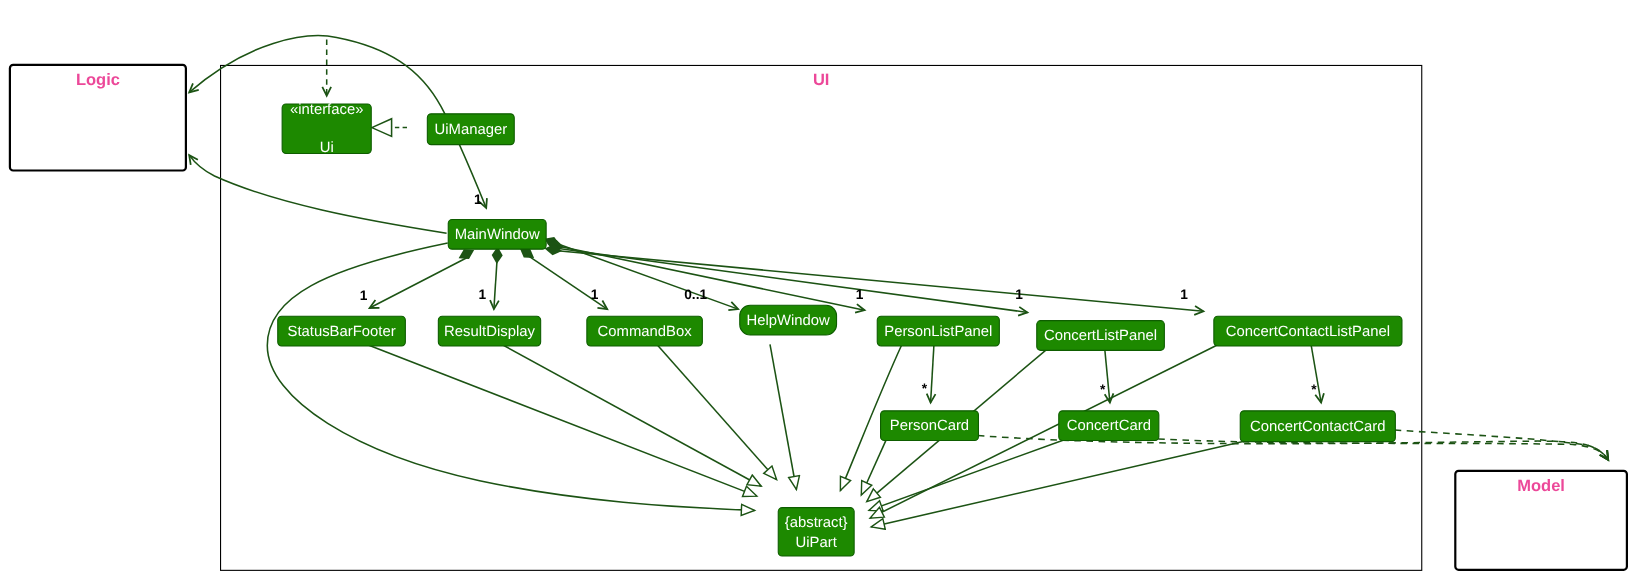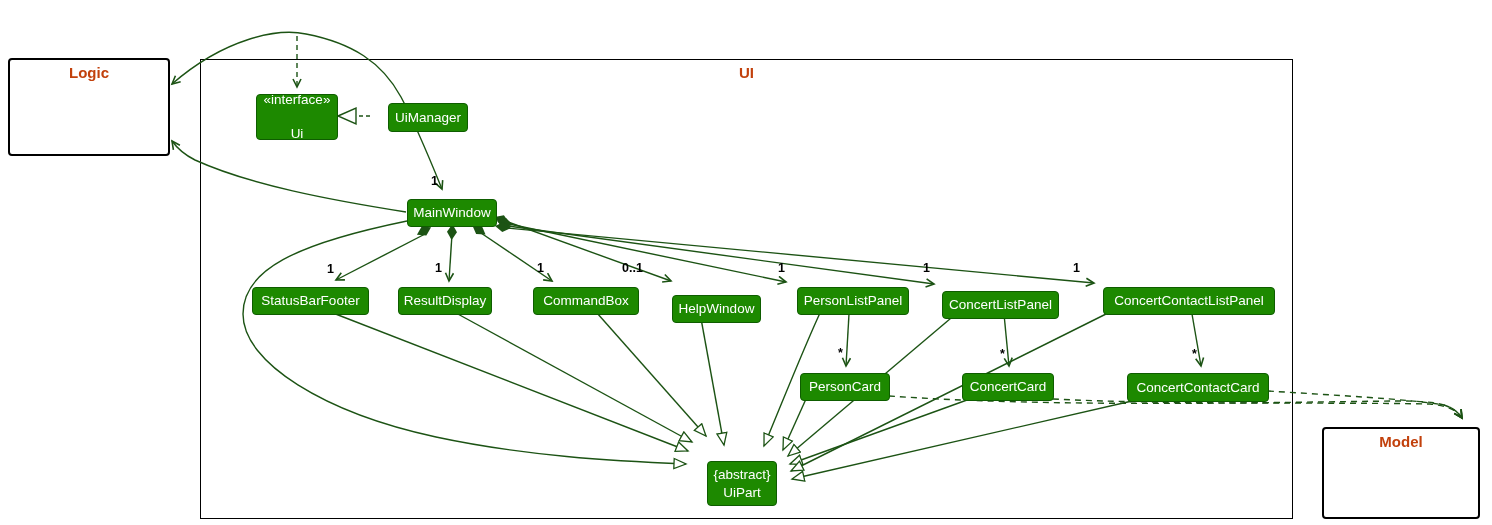--- a/index.html
+++ b/index.html
@@ -1,20 +1,20 @@
 <!DOCTYPE html>
 <html><head>
 <meta charset="utf-8">
 <style>
   html,body{margin:0;padding:0;background:#ffffff;}
   #stage{position:relative;width:1492px;height:525px;background:#ffffff;
          font-family:"Liberation Sans", sans-serif;overflow:hidden;}
   .container-box{position:absolute;background:#ffffff;border:2px solid #000;border-radius:4px;z-index:0;}
   .container-box.square{border-radius:0;border-width:1px;}
-  .container-title{display:block;text-align:center;font-weight:bold;font-size:15px;color:#c2410c;
+  .container-title{display:block;text-align:center;font-weight:bold;font-size:15px;color:#ec4899;
                    padding-top:4px;}
   svg.edges{position:absolute;left:0;top:0;z-index:1;}
   .cls{position:absolute;z-index:2;background:#1D8900;border:1px solid #0E5D00;border-radius:4px;
        color:#fff;font-size:13.5px;display:flex;flex-direction:column;align-items:center;
        justify-content:center;white-space:nowrap;line-height:1.3;}
   .mult{position:absolute;z-index:2;color:#000;font-weight:bold;font-size:12.5px;line-height:1;}
 </style>
 </head>
 <body>
 
@@ -102,21 +102,21 @@
   </div>
   <div class="cls" style="left:252px;top:287px;width:115px;height:26px;">
     <span>StatusBarFooter</span>
   </div>
   <div class="cls" style="left:398px;top:287px;width:92px;height:26px;">
     <span>ResultDisplay</span>
   </div>
   <div class="cls" style="left:533px;top:287px;width:104px;height:26px;">
     <span>CommandBox</span>
   </div>
-  <div class="cls" style="left:672px;top:295px;width:87px;height:26px;">
+  <div class="cls" style="left:672px;top:277px;width:87px;height:26px;border-radius:10px;">
     <span>HelpWindow</span>
   </div>
   <div class="cls" style="left:797px;top:287px;width:110px;height:26px;align-items:center;">
     <span>PersonListPanel</span>
   </div>
   <div class="cls" style="left:942px;top:291px;width:115px;height:26px;">
     <span>ConcertListPanel</span>
   </div>
   <div class="cls" style="left:1103px;top:287px;width:170px;height:26px;">
     <span>ConcertContactListPanel</span>

